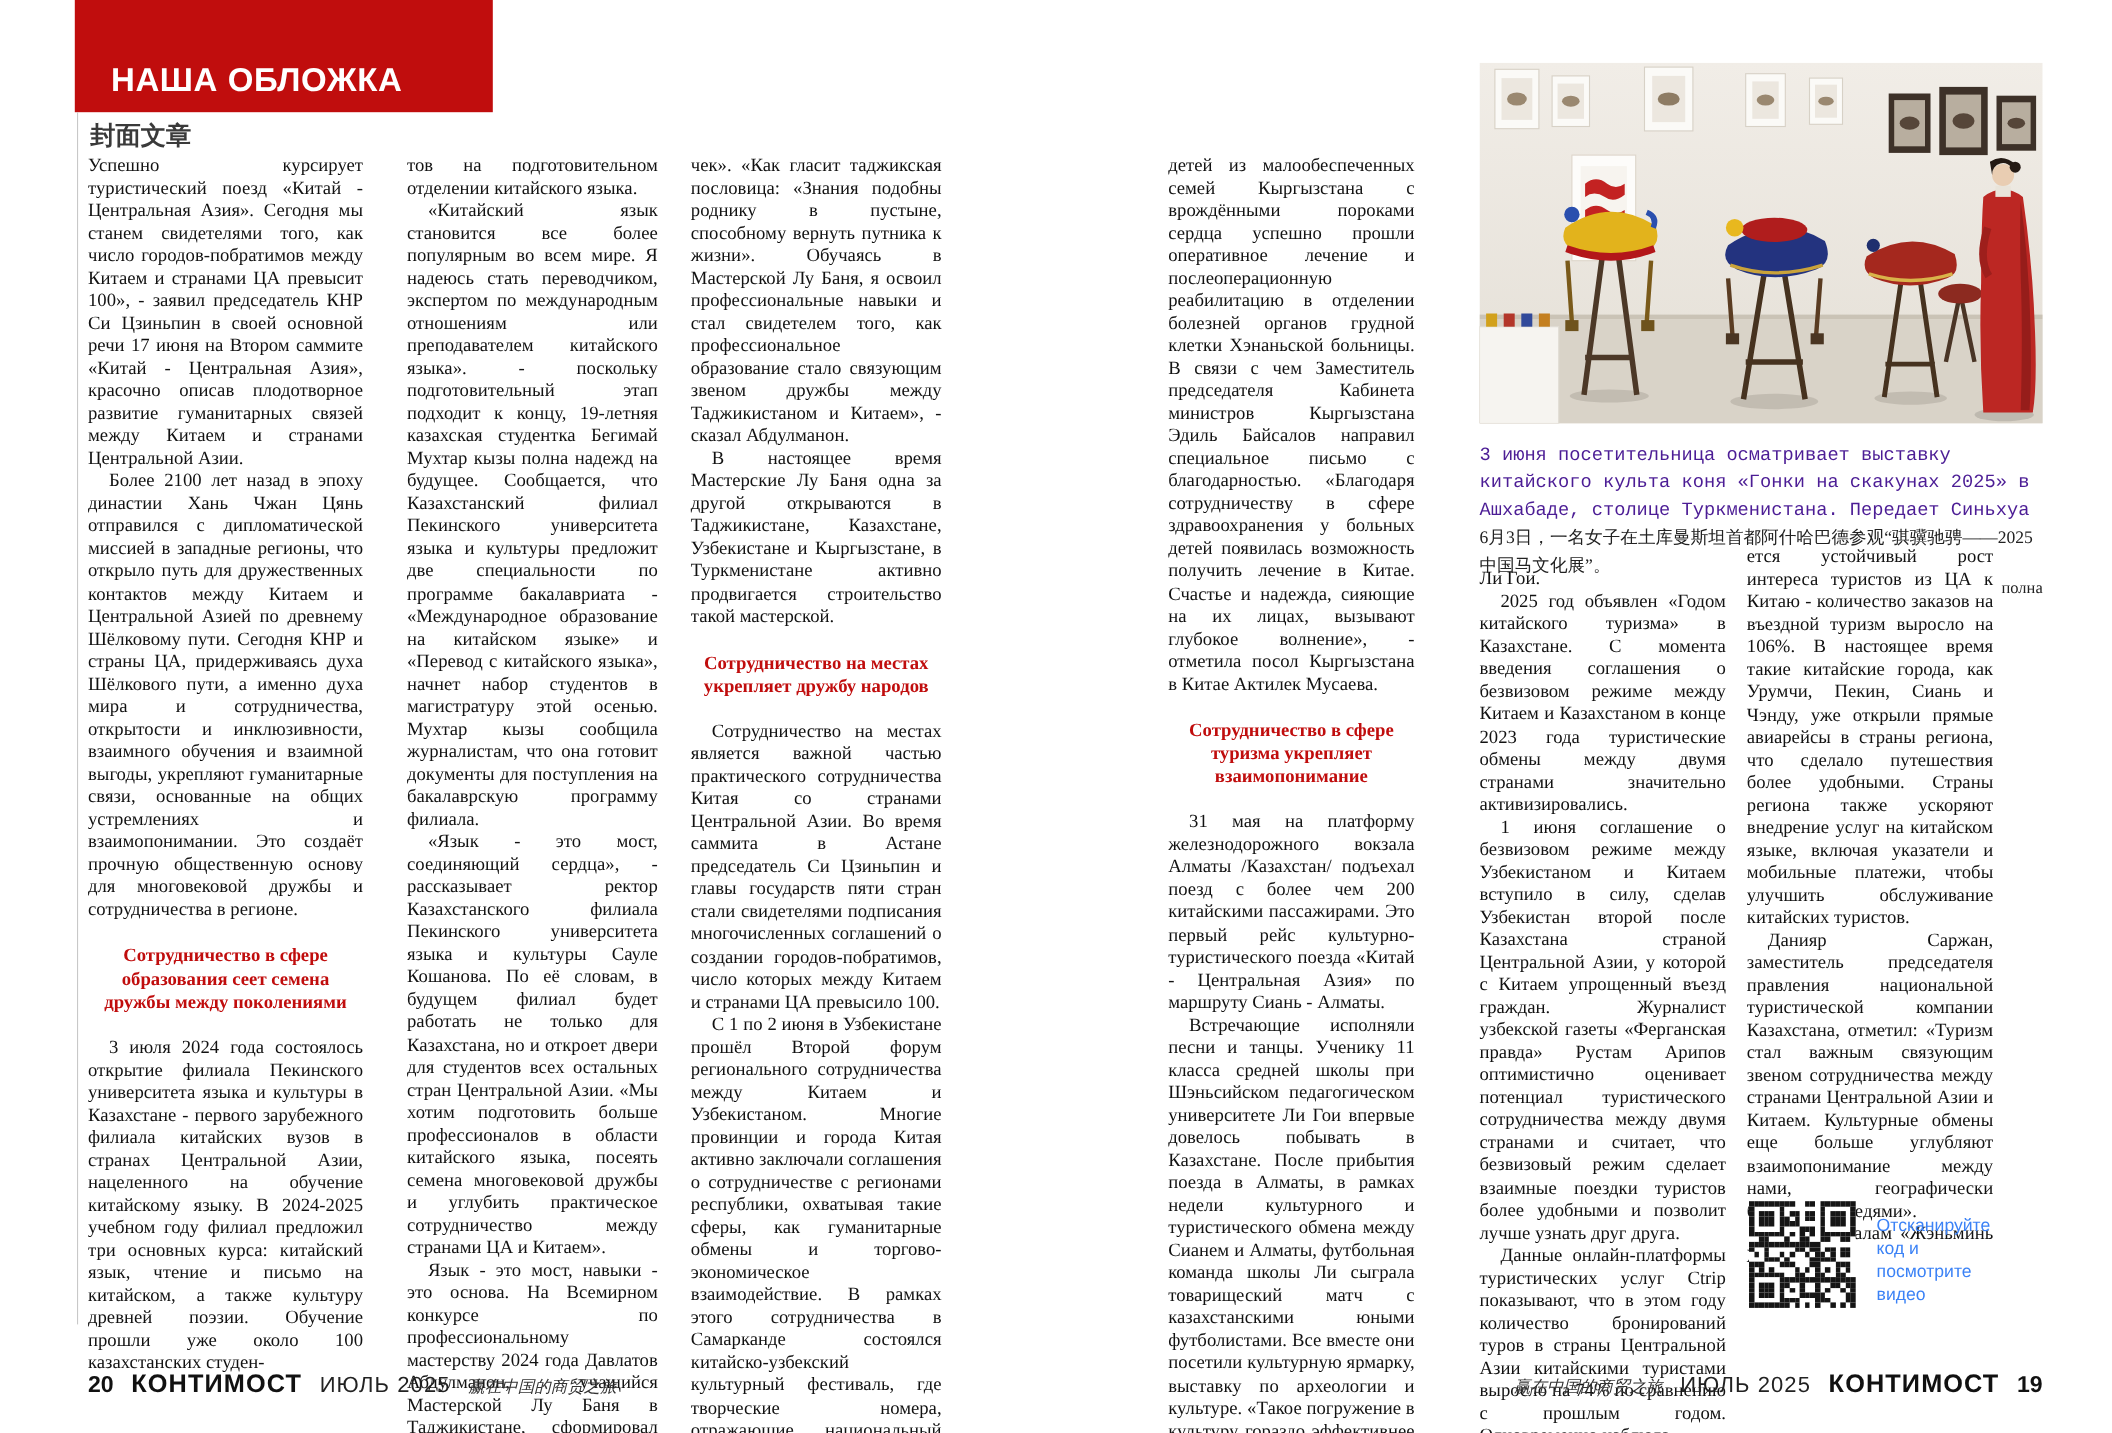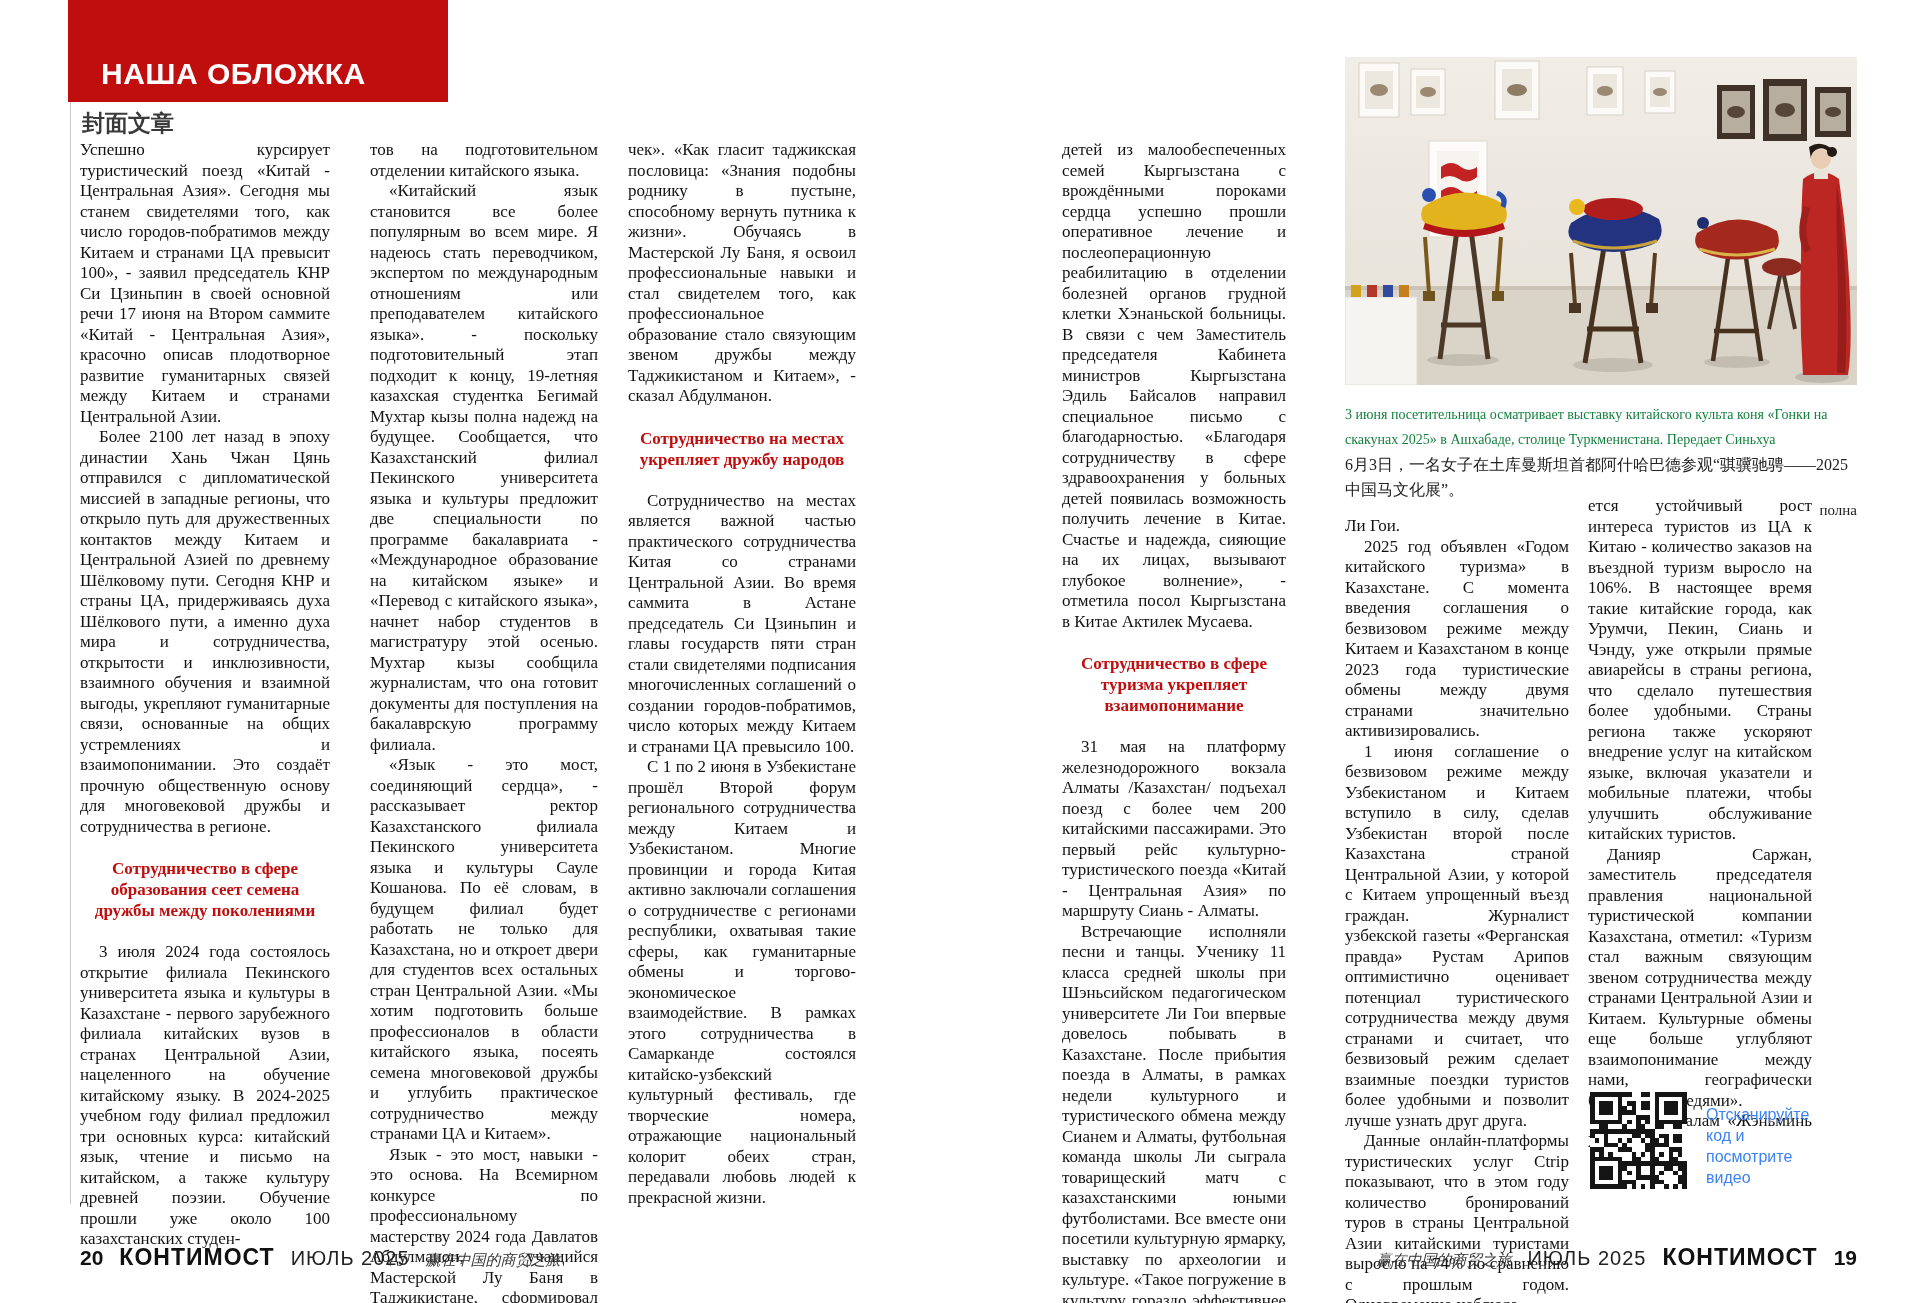--- a/index.html
+++ b/index.html
@@ -22,21 +22,21 @@
   .col2{left:370px;width:228px;}
   .col3{left:628px;width:228px;}
   .col4{left:1062px;width:224px;}
   .col5{left:1345px;top:516px;width:224px;}
   .col6{left:1588px;top:496px;width:224px;}
   .endmark{color:#c00d0d;font-size:14px;margin-left:7px;}
   .photo{position:absolute;left:1345px;top:57px;width:512px;height:328px;margin:0;}
   .photo svg{display:block;width:100%;height:100%;}
   .caption{position:absolute;left:1345px;top:402px;width:512px;}
   .caption p{margin:0;}
-  .cap-ru{font-family:Liberation Serif, serif;font-size:14px;line-height:25px;color:#15803d;}
+  .cap-ru{font-family:Liberation Mono, monospace;font-size:17px;line-height:25px;color:#4c1d95;}
   .cap-zh{font-size:16px;line-height:25px;color:#222;margin-top:2px;}
   .cap-credit{font-size:15px;color:#222;text-align:right;}
   .qr{position:absolute;left:1590px;top:1092px;width:97px;height:97px;background:#fff;
       display:grid;grid-template-columns:repeat(21,1fr);grid-template-rows:repeat(21,1fr);}
   .qr i{background:#151515;}
   .qr-label{position:absolute;left:1706px;top:1104px;width:122px;
       font-family:"Liberation Sans", sans-serif;font-size:16px;line-height:21px;color:#3b82f6;}
   .footer{position:absolute;top:1244px;display:flex;align-items:baseline;gap:16px;
       font-family:"Liberation Sans", sans-serif;color:#111;}
   .footer-left{left:80px;}
@@ -64,20 +64,21 @@
       <p class="p">3 июля 2024 года состоялось открытие филиала Пекинского университета языка и культуры в Казахстане - первого зарубежного филиала китайских вузов в странах Центральной Азии, нацеленного на обучение китайскому языку. В 2024-2025 учебном году филиал предложил три основных курса: китайский язык, чтение и письмо на китайском, а также культуру древней поэзии. Обучение прошли уже около 100 казахстанских студен-</p>
     </div>
   <div class="col col2">
       <p class="pc">тов на подготовительном отделении китайского языка.</p>
       <p class="p">«Китайский язык становится все более популярным во всем мире. Я надеюсь стать переводчиком, экспертом по международным отношениям или преподавателем китайского языка». - поскольку подготовительный этап подходит к концу, 19-летняя казахская студентка Бегимай Мухтар кызы полна надежд на будущее. Сообщается, что Казахстанский филиал Пекинского университета языка и культуры предложит две специальности по программе бакалавриата - «Международное образование на китайском языке» и «Перевод с китайского языка», начнет набор студентов в магистратуру этой осенью. Мухтар кызы сообщила журналистам, что она готовит документы для поступления на бакалаврскую программу филиала.</p>
       <p class="p">«Язык - это мост, соединяющий сердца», - рассказывает ректор Казахстанского филиала Пекинского университета языка и культуры Сауле Кошанова. По её словам, в будущем филиал будет работать не только для Казахстана, но и откроет двери для студентов всех остальных стран Центральной Азии. «Мы хотим подготовить больше профессионалов в области китайского языка, посеять семена многовековой дружбы и углубить практическое сотрудничество между странами ЦА и Китаем».</p>
       <p class="p">Язык - это мост, навыки - это основа. На Всемирном конкурсе по профессиональному мастерству 2024 года Давлатов Абдулманон, учащийся Мастерской Лу Баня в Таджикистане, сформировал команду из трех однокурсников и завоевал серебряную медаль в финале с проектом «Установка городского газопровода и обнаружение уте-</p>
     </div>
   <div class="col col3">
       <p class="pc">чек». «Как гласит таджикская пословица: «Знания подобны роднику в пустыне, способному вернуть путника к жизни». Обучаясь в Мастерской Лу Баня, я освоил профессиональные навыки и стал свидетелем того, как профессиональное образование стало связующим звеном дружбы между Таджикистаном и Китаем», - сказал Абдулманон.</p>
+      <p class="p">В настоящее время Мастерские Лу Баня одна за другой открываются в Таджикистане, Казахстане, Узбекистане и Кыргызстане, в Туркменистане активно продвигается строительство такой мастерской.</p>
       <p class="h">Сотрудничество на местах укрепляет дружбу народов</p>
       <p class="p">Сотрудничество на местах является важной частью практического сотрудничества Китая со странами Центральной Азии. Во время саммита в Астане председатель Си Цзиньпин и главы государств пяти стран стали свидетелями подписания многочисленных соглашений о создании городов-побратимов, число которых между Китаем и странами ЦА превысило 100.</p>
       <p class="p">С 1 по 2 июня в Узбекистане прошёл Второй форум регионального сотрудничества между Китаем и Узбекистаном. Многие провинции и города Китая активно заключали соглашения о сотрудничестве с регионами республики, охватывая такие сферы, как гуманитарные обмены и торгово-экономическое взаимодействие. В рамках этого сотрудничества в Самарканде состоялся китайско-узбекский культурный фестиваль, где творческие номера, отражающие национальный колорит обеих стран, передавали любовь людей к прекрасной жизни.</p>
     </div>
   <div class="col col4">
       <p class="pc">детей из малообеспеченных семей Кыргызстана с врождёнными пороками сердца успешно прошли оперативное лечение и послеоперационную реабилитацию в отделении болезней органов грудной клетки Хэнаньской больницы. В связи с чем Заместитель председателя Кабинета министров Кыргызстана Эдиль Байсалов направил специальное письмо с благодарностью. «Благодаря сотрудничеству в сфере здравоохранения у больных детей появилась возможность получить лечение в Китае. Счастье и надежда, сияющие на их лицах, вызывают глубокое волнение», - отметила посол Кыргызстана в Китае Актилек Мусаева.</p>
       <p class="h">Сотрудничество в сфере туризма укрепляет взаимопонимание</p>
       <p class="p">31 мая на платформу железнодорожного вокзала Алматы /Казахстан/ подъехал поезд с более чем 200 китайскими пассажирами. Это первый рейс культурно-туристического поезда «Китай - Центральная Азия» по маршруту Сиань - Алматы.</p>
       <p class="p">Встречающие исполняли песни и танцы. Ученику 11 класса средней школы при Шэньсийском педагогическом университете Ли Гои впервые довелось побывать в Казахстане. После прибытия поезда в Алматы, в рамках недели культурного и туристического обмена между Сианем и Алматы, футбольная команда школы Ли сыграла товарищеский матч с казахстанскими юными футболистами. Все вместе они посетили культурную ярмарку, выставку по археологии и культуре. «Такое погружение в культуру гораздо эффективнее знаний из учебников», - поделился впечатлениями</p>
     </div>

